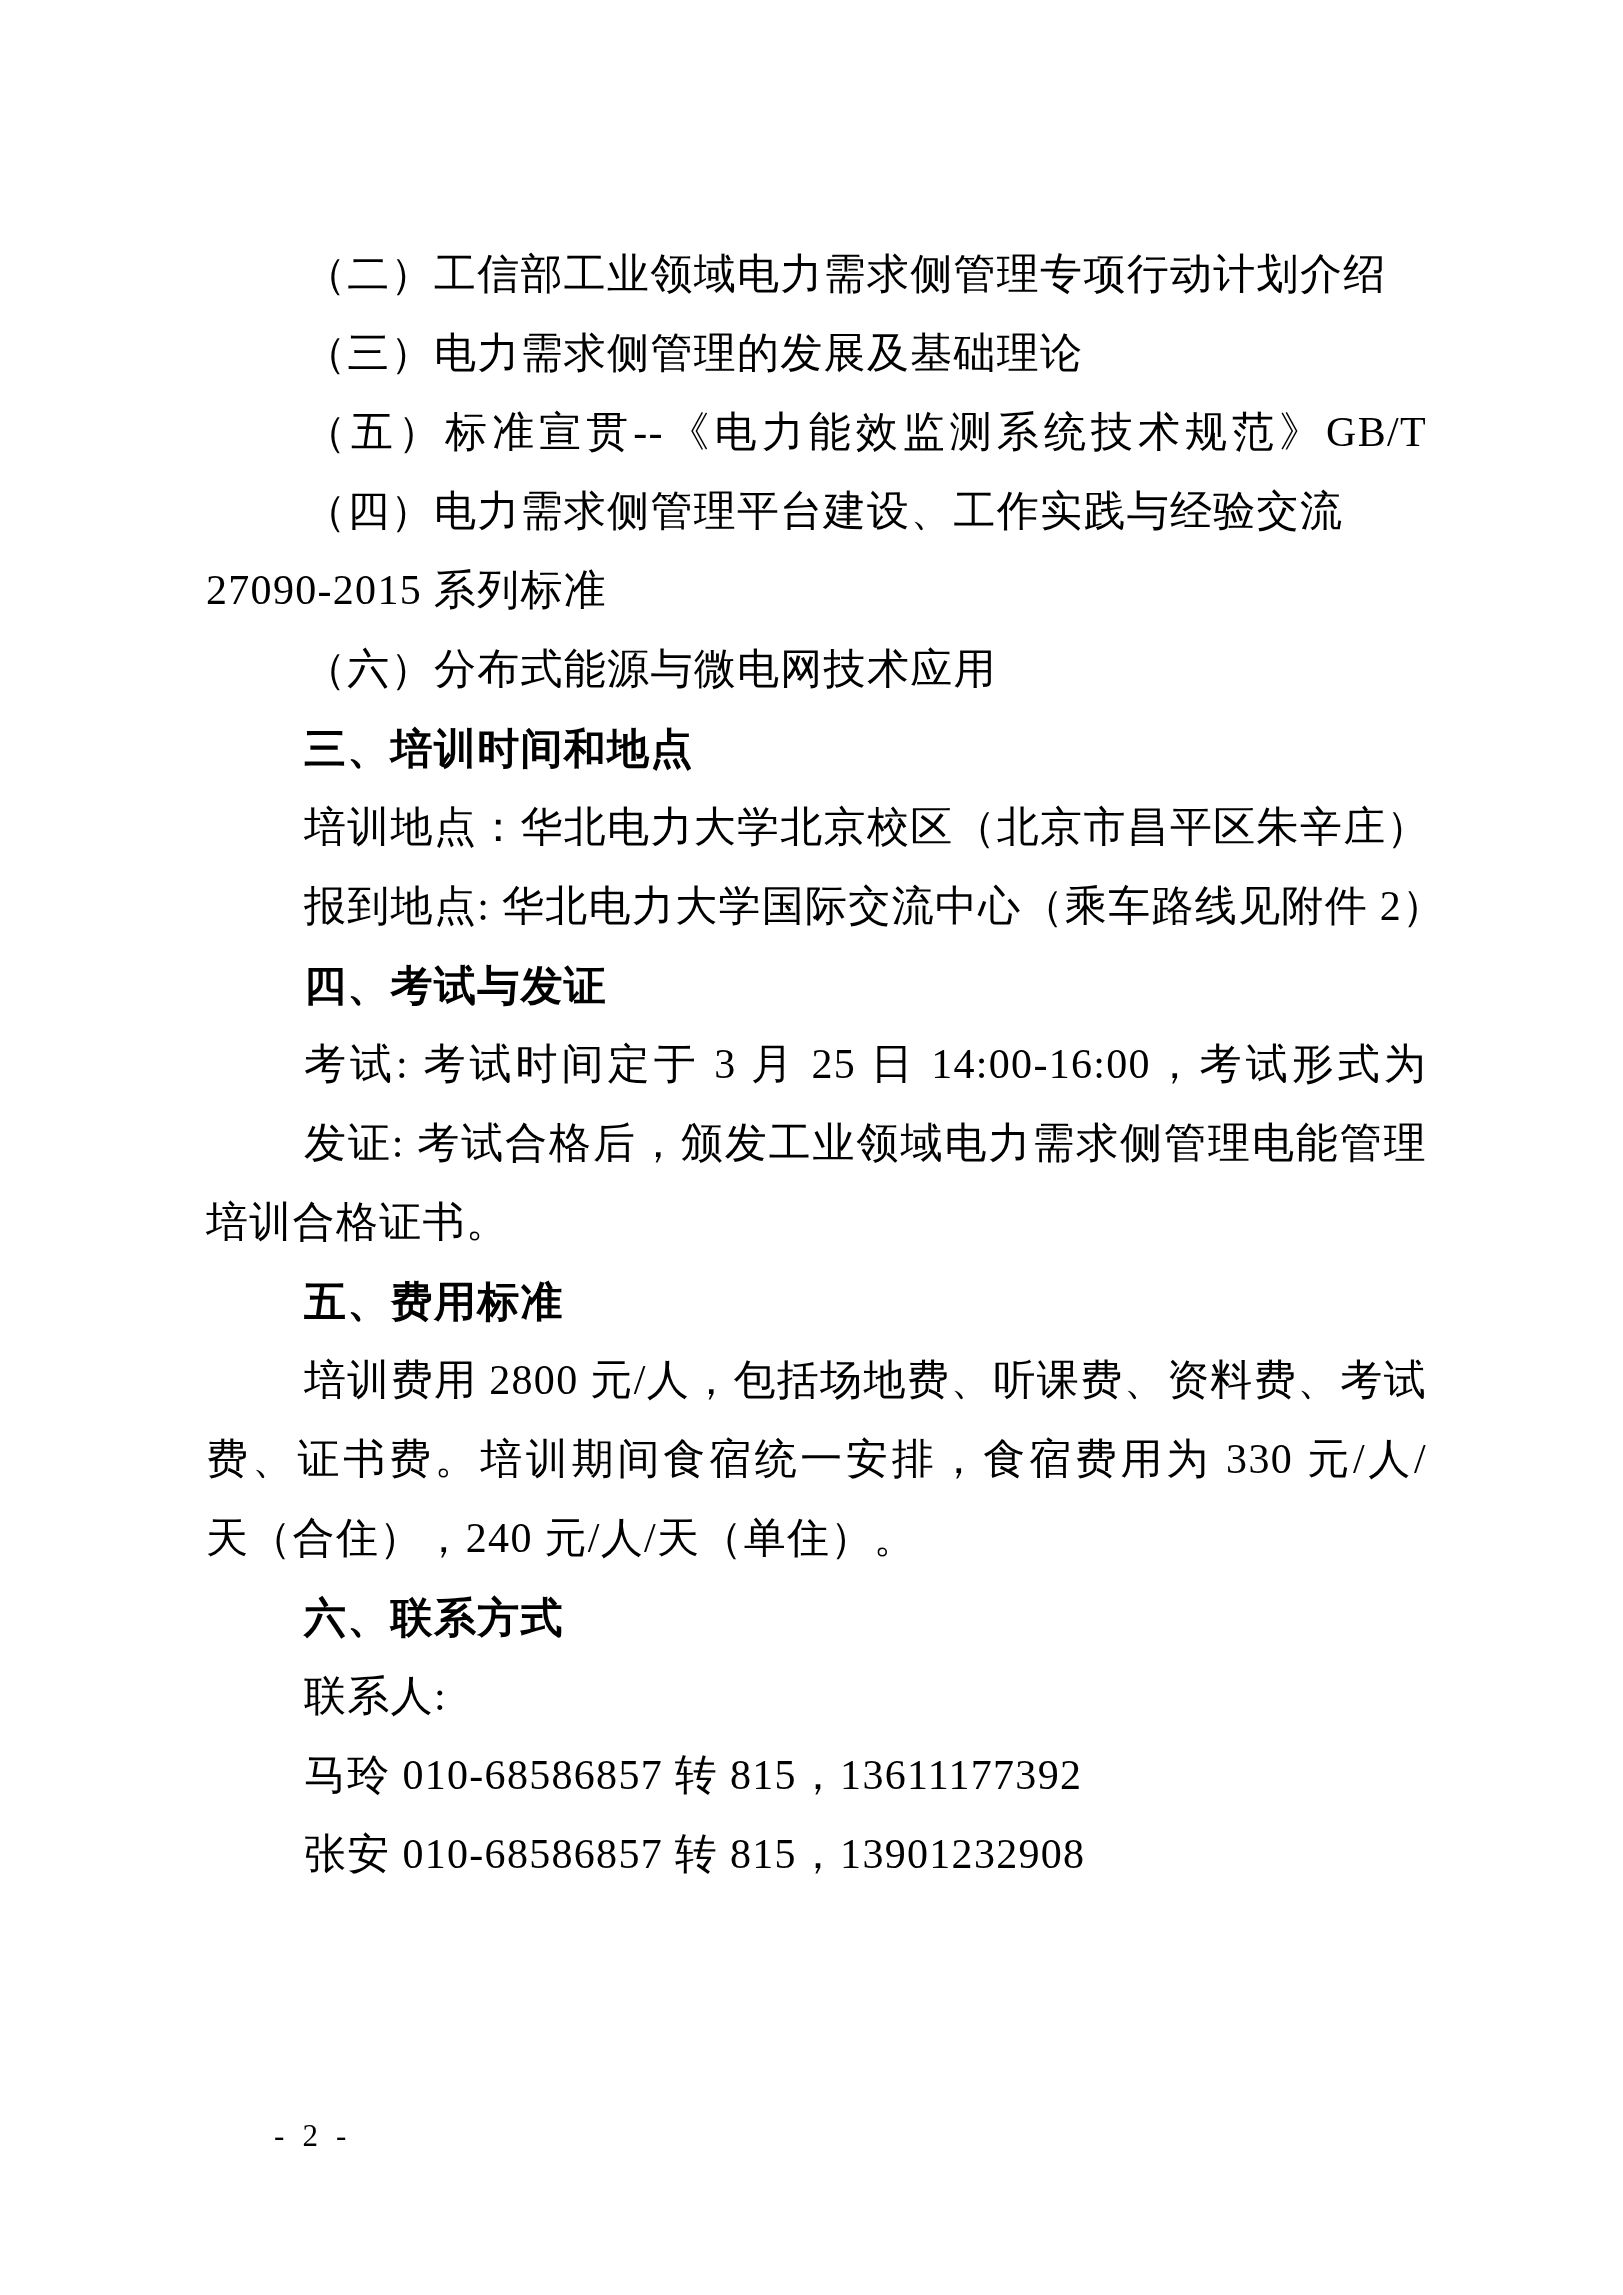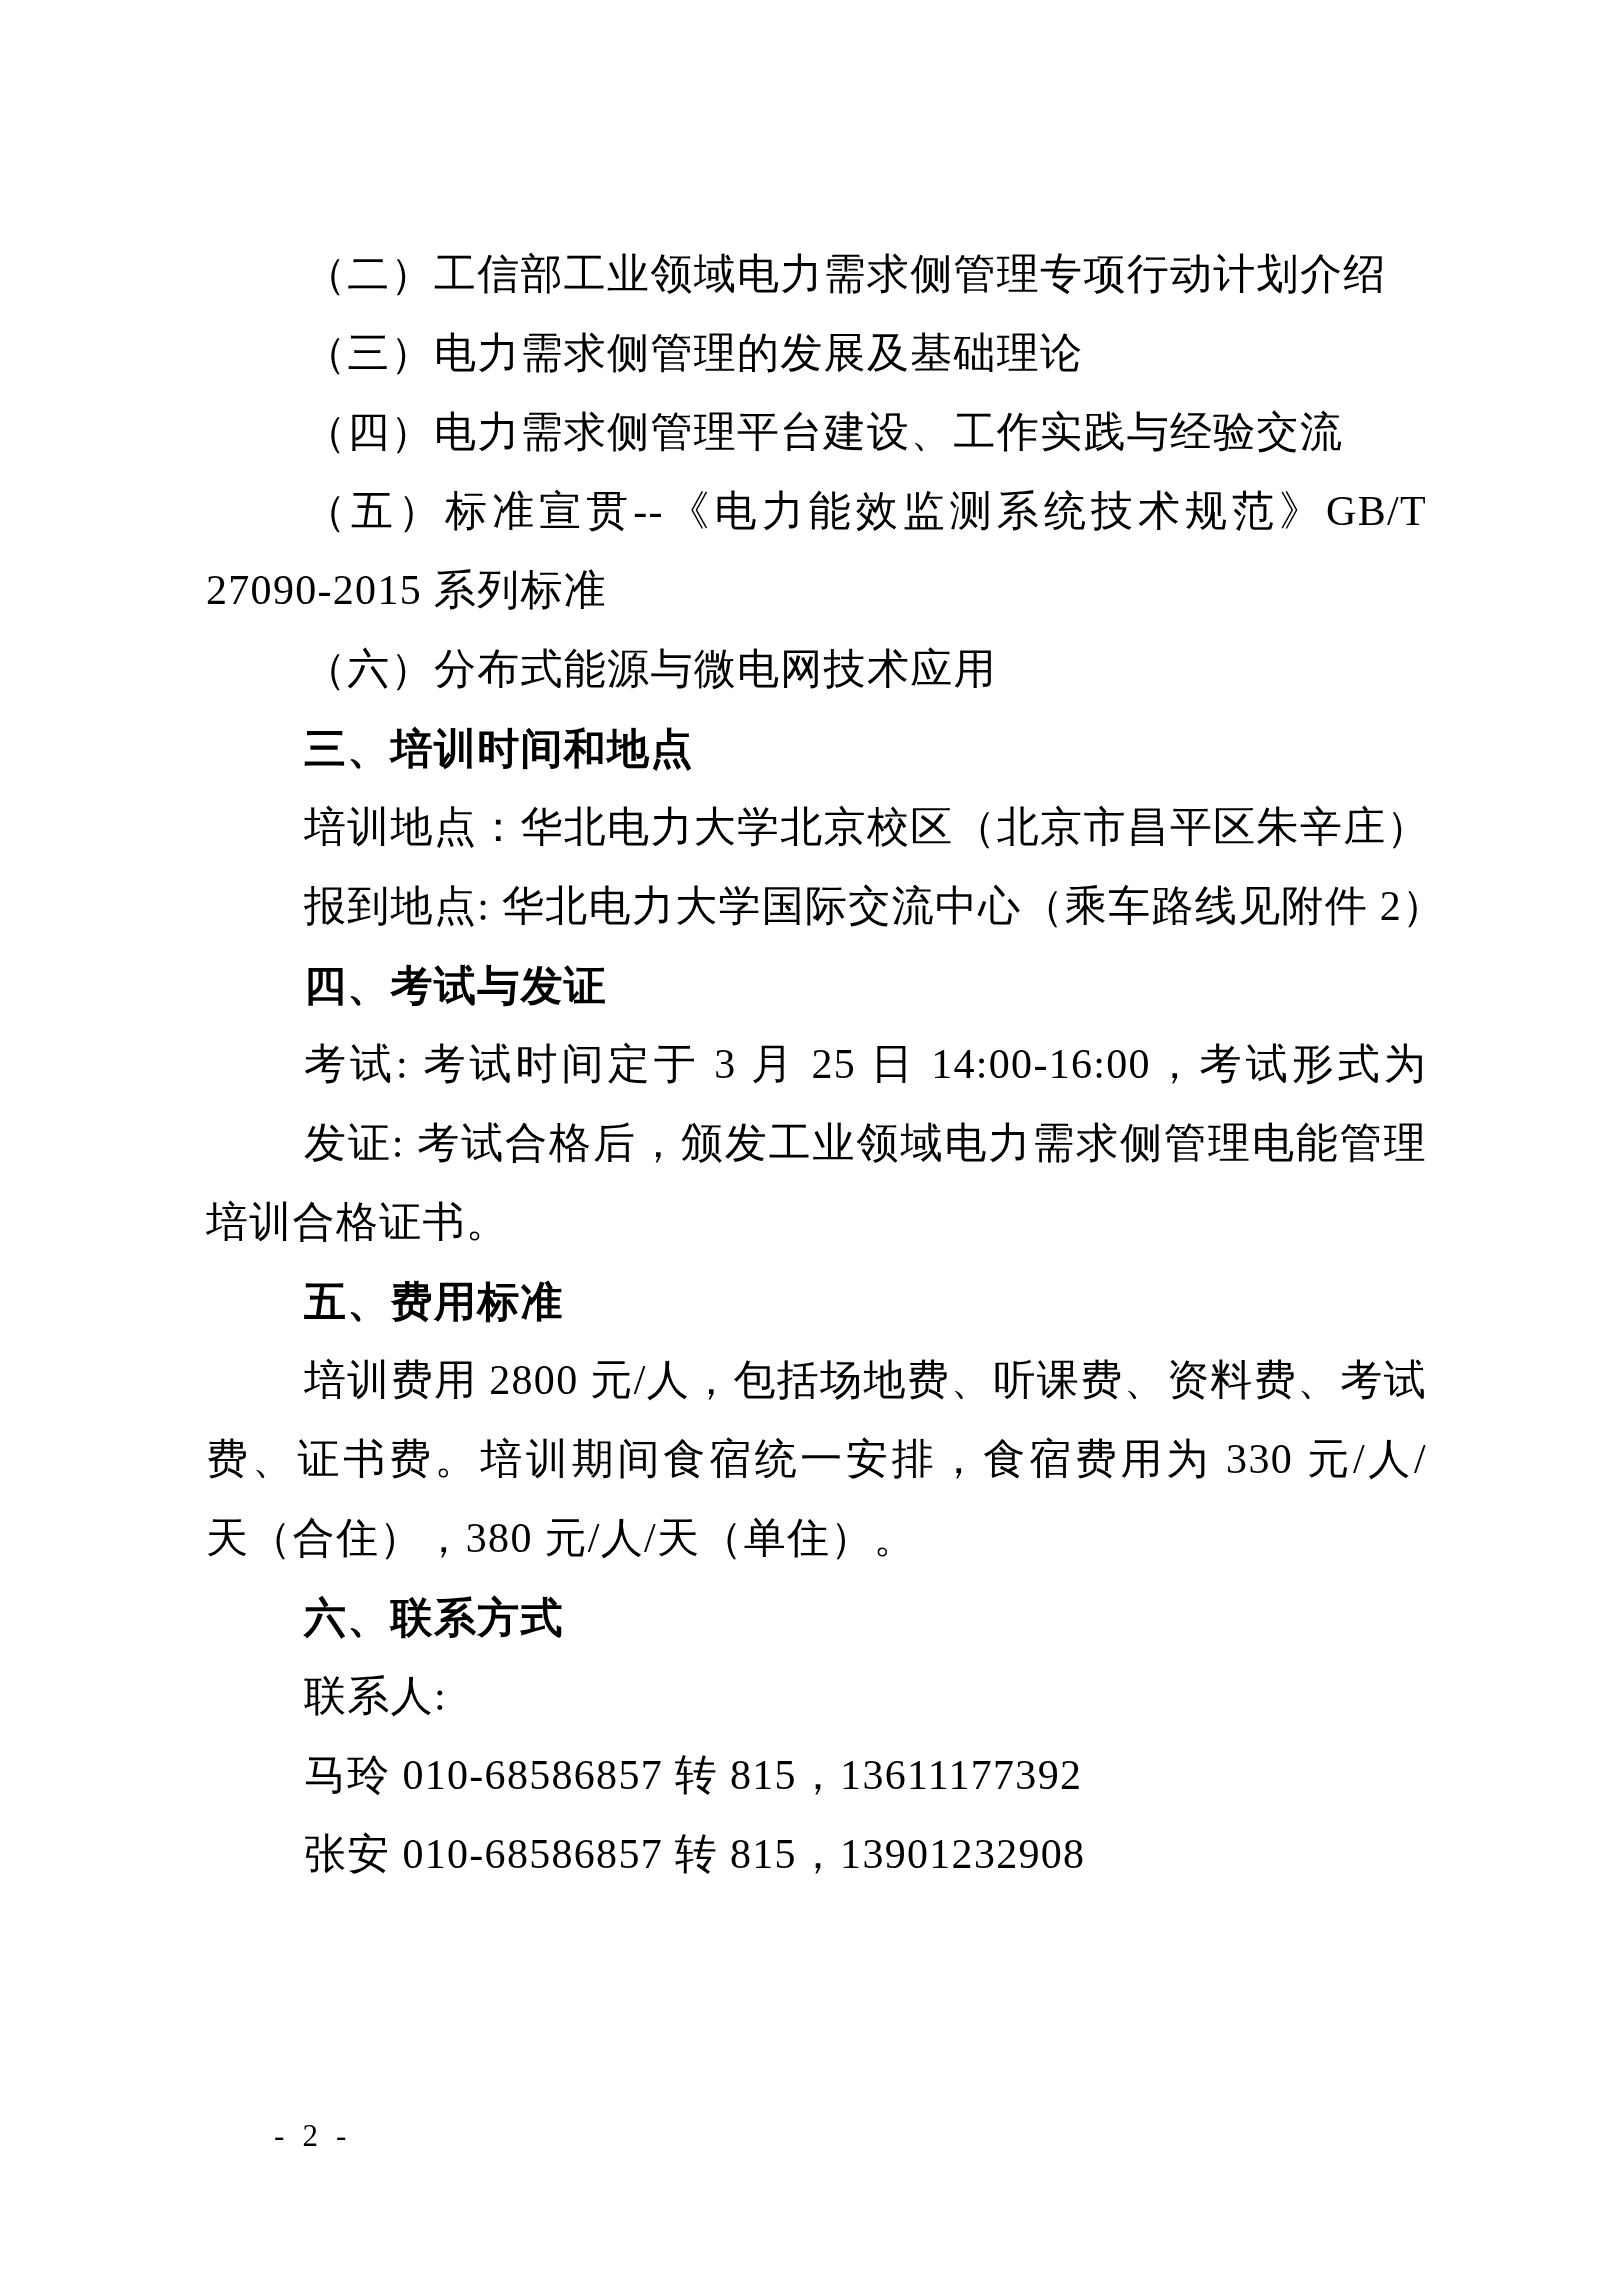--- a/index.html
+++ b/index.html
@@ -53,38 +53,38 @@
   }
 </style>
 </head>
 <body>
 
 <div class="page">
   <div class="content">
 
     <div class="ln indent">（二）工信部工业领域电力需求侧管理专项行动计划介绍</div>
     <div class="ln indent">（三）电力需求侧管理的发展及基础理论</div>
+    <div class="ln indent fill">（五）标准宣贯--《电力能效监测系统技术规范》GB/T</div>
     <div class="ln indent">（四）电力需求侧管理平台建设、工作实践与经验交流</div>
-    <div class="ln indent fill">（五）标准宣贯--《电力能效监测系统技术规范》GB/T</div>
     <div class="ln">27090-2015 系列标准</div>
     <div class="ln indent">（六）分布式能源与微电网技术应用</div>
 
     <div class="ln indent heading">三、培训时间和地点</div>
     <div class="ln indent">培训地点：华北电力大学北京校区（北京市昌平区朱辛庄）</div>
     <div class="ln indent">报到地点: 华北电力大学国际交流中心（乘车路线见附件 2）</div>
 
     <div class="ln indent heading">四、考试与发证</div>
     <div class="ln indent fill">考试: 考试时间定于 3 月 25 日 14:00-16:00，考试形式为</div>
     <div class="ln indent fill">发证: 考试合格后，颁发工业领域电力需求侧管理电能管理</div>
     <div class="ln">培训合格证书。</div>
 
     <div class="ln indent heading">五、费用标准</div>
     <div class="ln indent fill">培训费用 2800 元/人，包括场地费、听课费、资料费、考试</div>
     <div class="ln fill">费、证书费。培训期间食宿统一安排，食宿费用为 330 元/人/</div>
-    <div class="ln">天（合住），380 元/人/天（单住）。</div>
+    <div class="ln">天（合住），240 元/人/天（单住）。</div>
 
     <div class="ln indent heading">六、联系方式</div>
     <div class="ln indent">联系人:</div>
     <div class="ln indent">马玲 010-68586857 转 815，13611177392</div>
     <div class="ln indent">张安 010-68586857 转 815，13901232908</div>
 
   </div>
 
   <div class="pagenum">- 2 -</div>
 </div>

